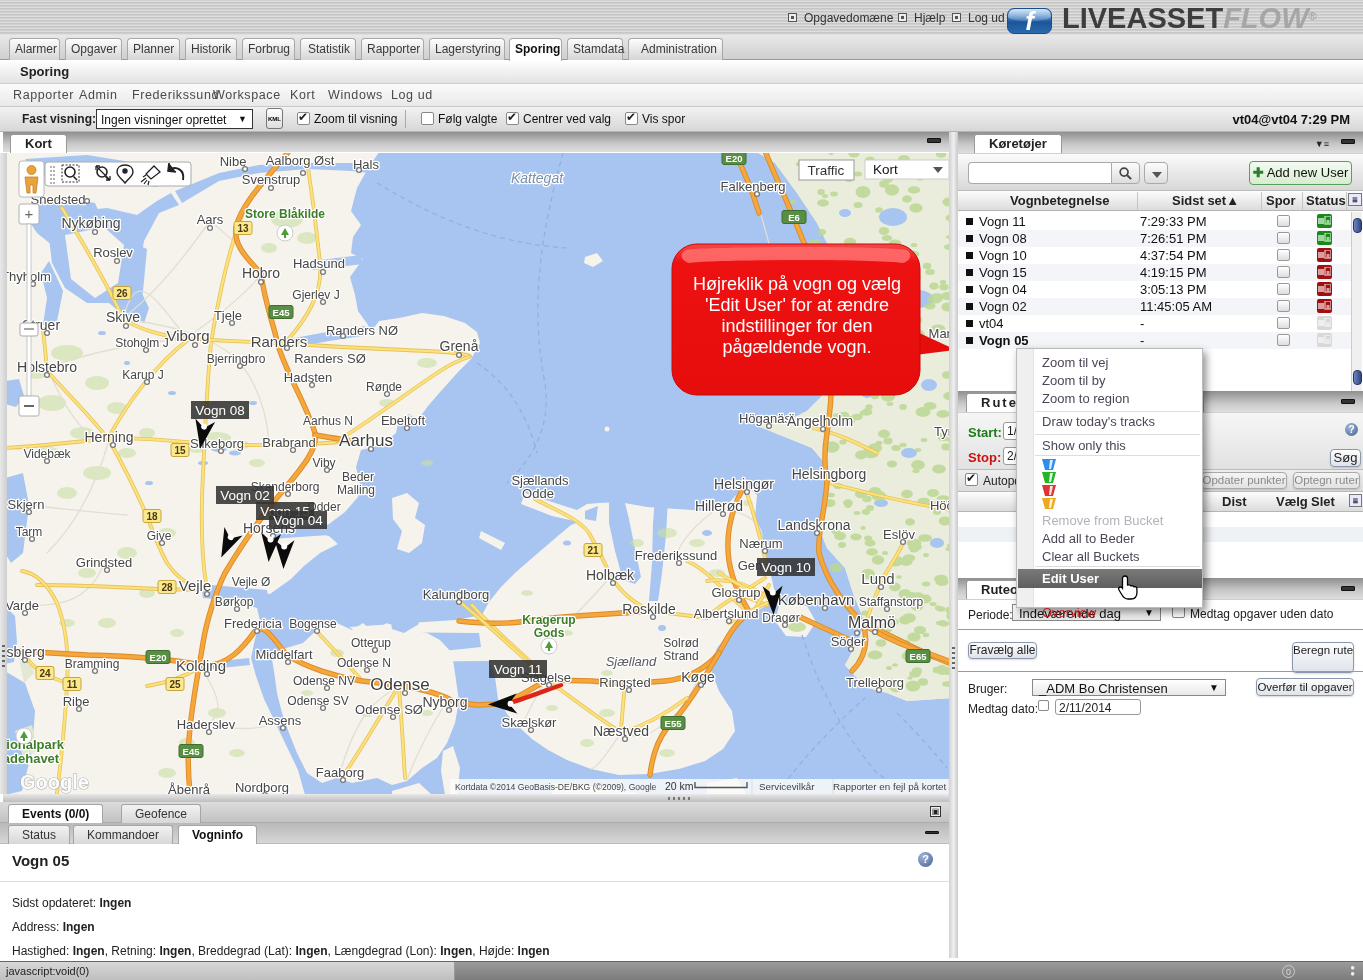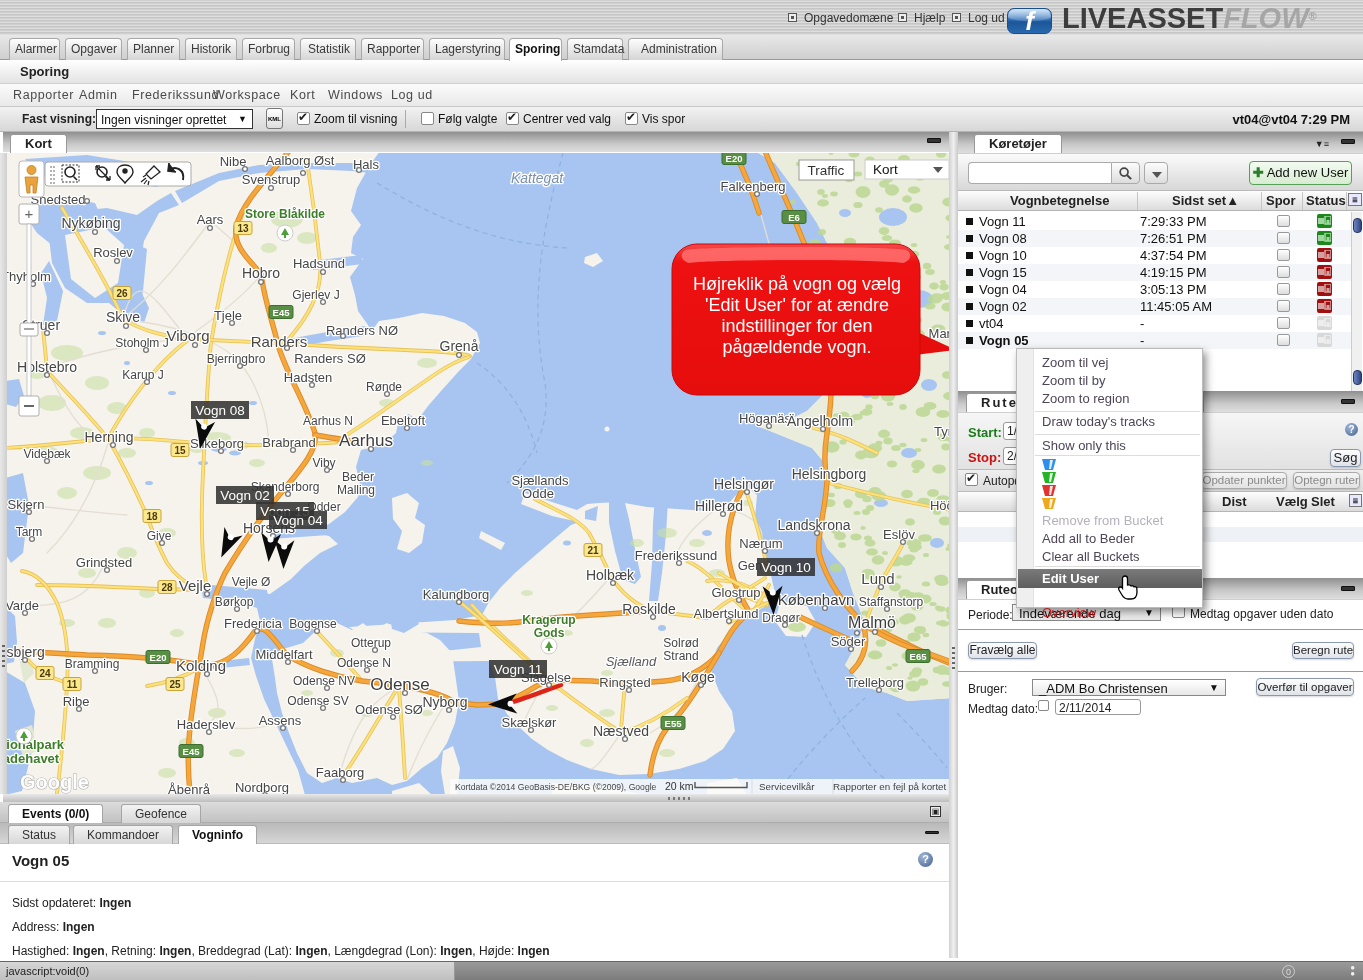--- a/index.html
+++ b/index.html
@@ -1219,21 +1219,21 @@
         <div class="ptab" style="left:8px">Ruteoptimering</div>
         <div class="pmin" style="top:8px"></div>
       </div>
  <div style="position:absolute;left:0;top:22px;width:100%;height:358px;background:#fff">
   <span style="position:absolute;left:10px;top:8px;font-size:12px">Periode:</span>
   <div class="selbox" style="left:54px;top:4px;width:149px;height:17px;padding:1px 6px">Indeværende dag<span class="ar" style="top:2px">▼</span></div>
   <span class="cb" style="left:214px;top:5px"></span>
         <span style="position:absolute;left:232px;top:7px;font-size:12px">Medtag opgaver uden dato</span>
   <div class="hr" style="top:29px"></div>
   <div class="btn" style="left:10px;top:42px;width:69px;height:17px;line-height:15px;font-size:12px">Fravælg alle</div>
-  <div class="btn" style="left:334px;top:42px;width:62px;height:17px;line-height:15px;font-size:11.5px">Beregn rute</div>
+  <div class="btn" style="left:334px;top:42px;width:62px;height:31px;line-height:15px;font-size:11.5px">Beregn rute</div>
   <div class="hr" style="top:71px"></div>
   <span style="position:absolute;left:10px;top:82px;font-size:12px">Bruger:</span>
   <div class="selbox" style="left:74px;top:79px;width:194px;height:17px;padding:1px 6px">_ADM Bo Christensen<span class="ar" style="top:2px">▼</span></div>
   <div class="btn" style="left:298px;top:78px;width:98px;height:18px;line-height:16px;font-size:11.5px">Overfør til opgaver</div>
   <span style="position:absolute;left:10px;top:102px;font-size:12px">Medtag dato:</span>
   <span class="cb" style="left:80px;top:100px;width:11px;height:11px"></span>
   <div class="inp" style="left:97px;top:99px;width:86px;height:16px;font-size:12px;padding:1px 3px">2/11/2014</div>
  </div>
 </div>
 </div>

